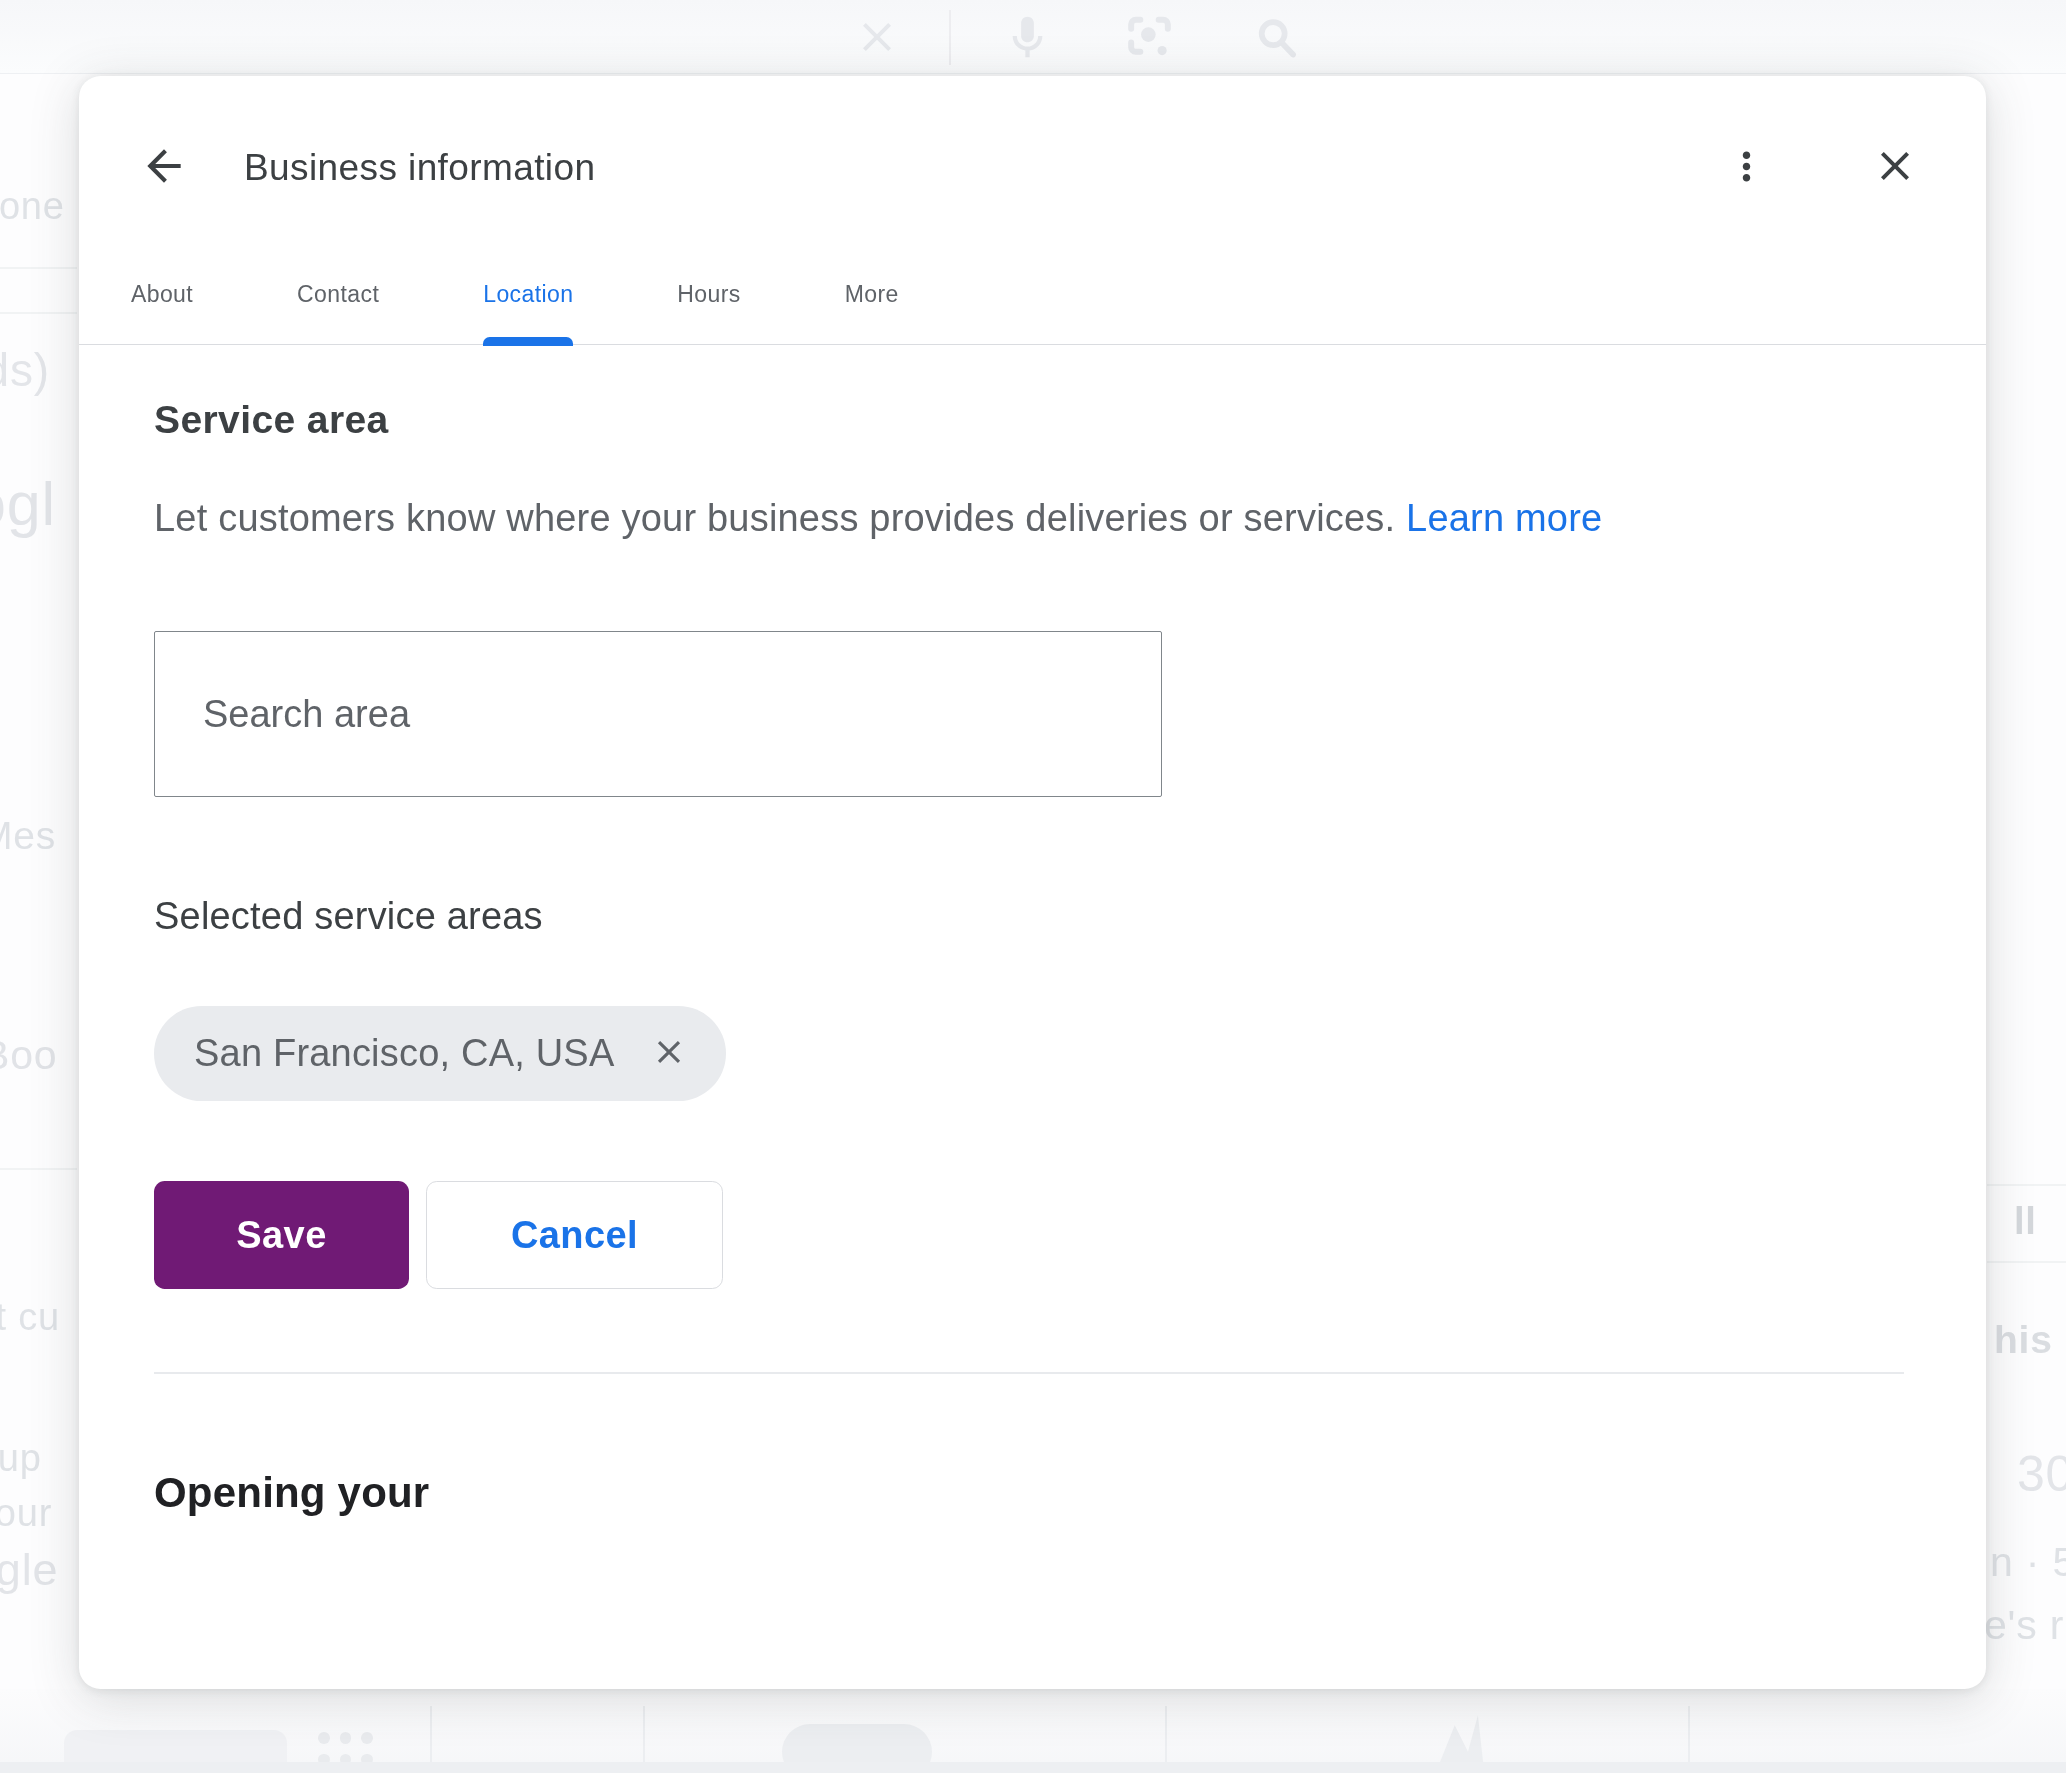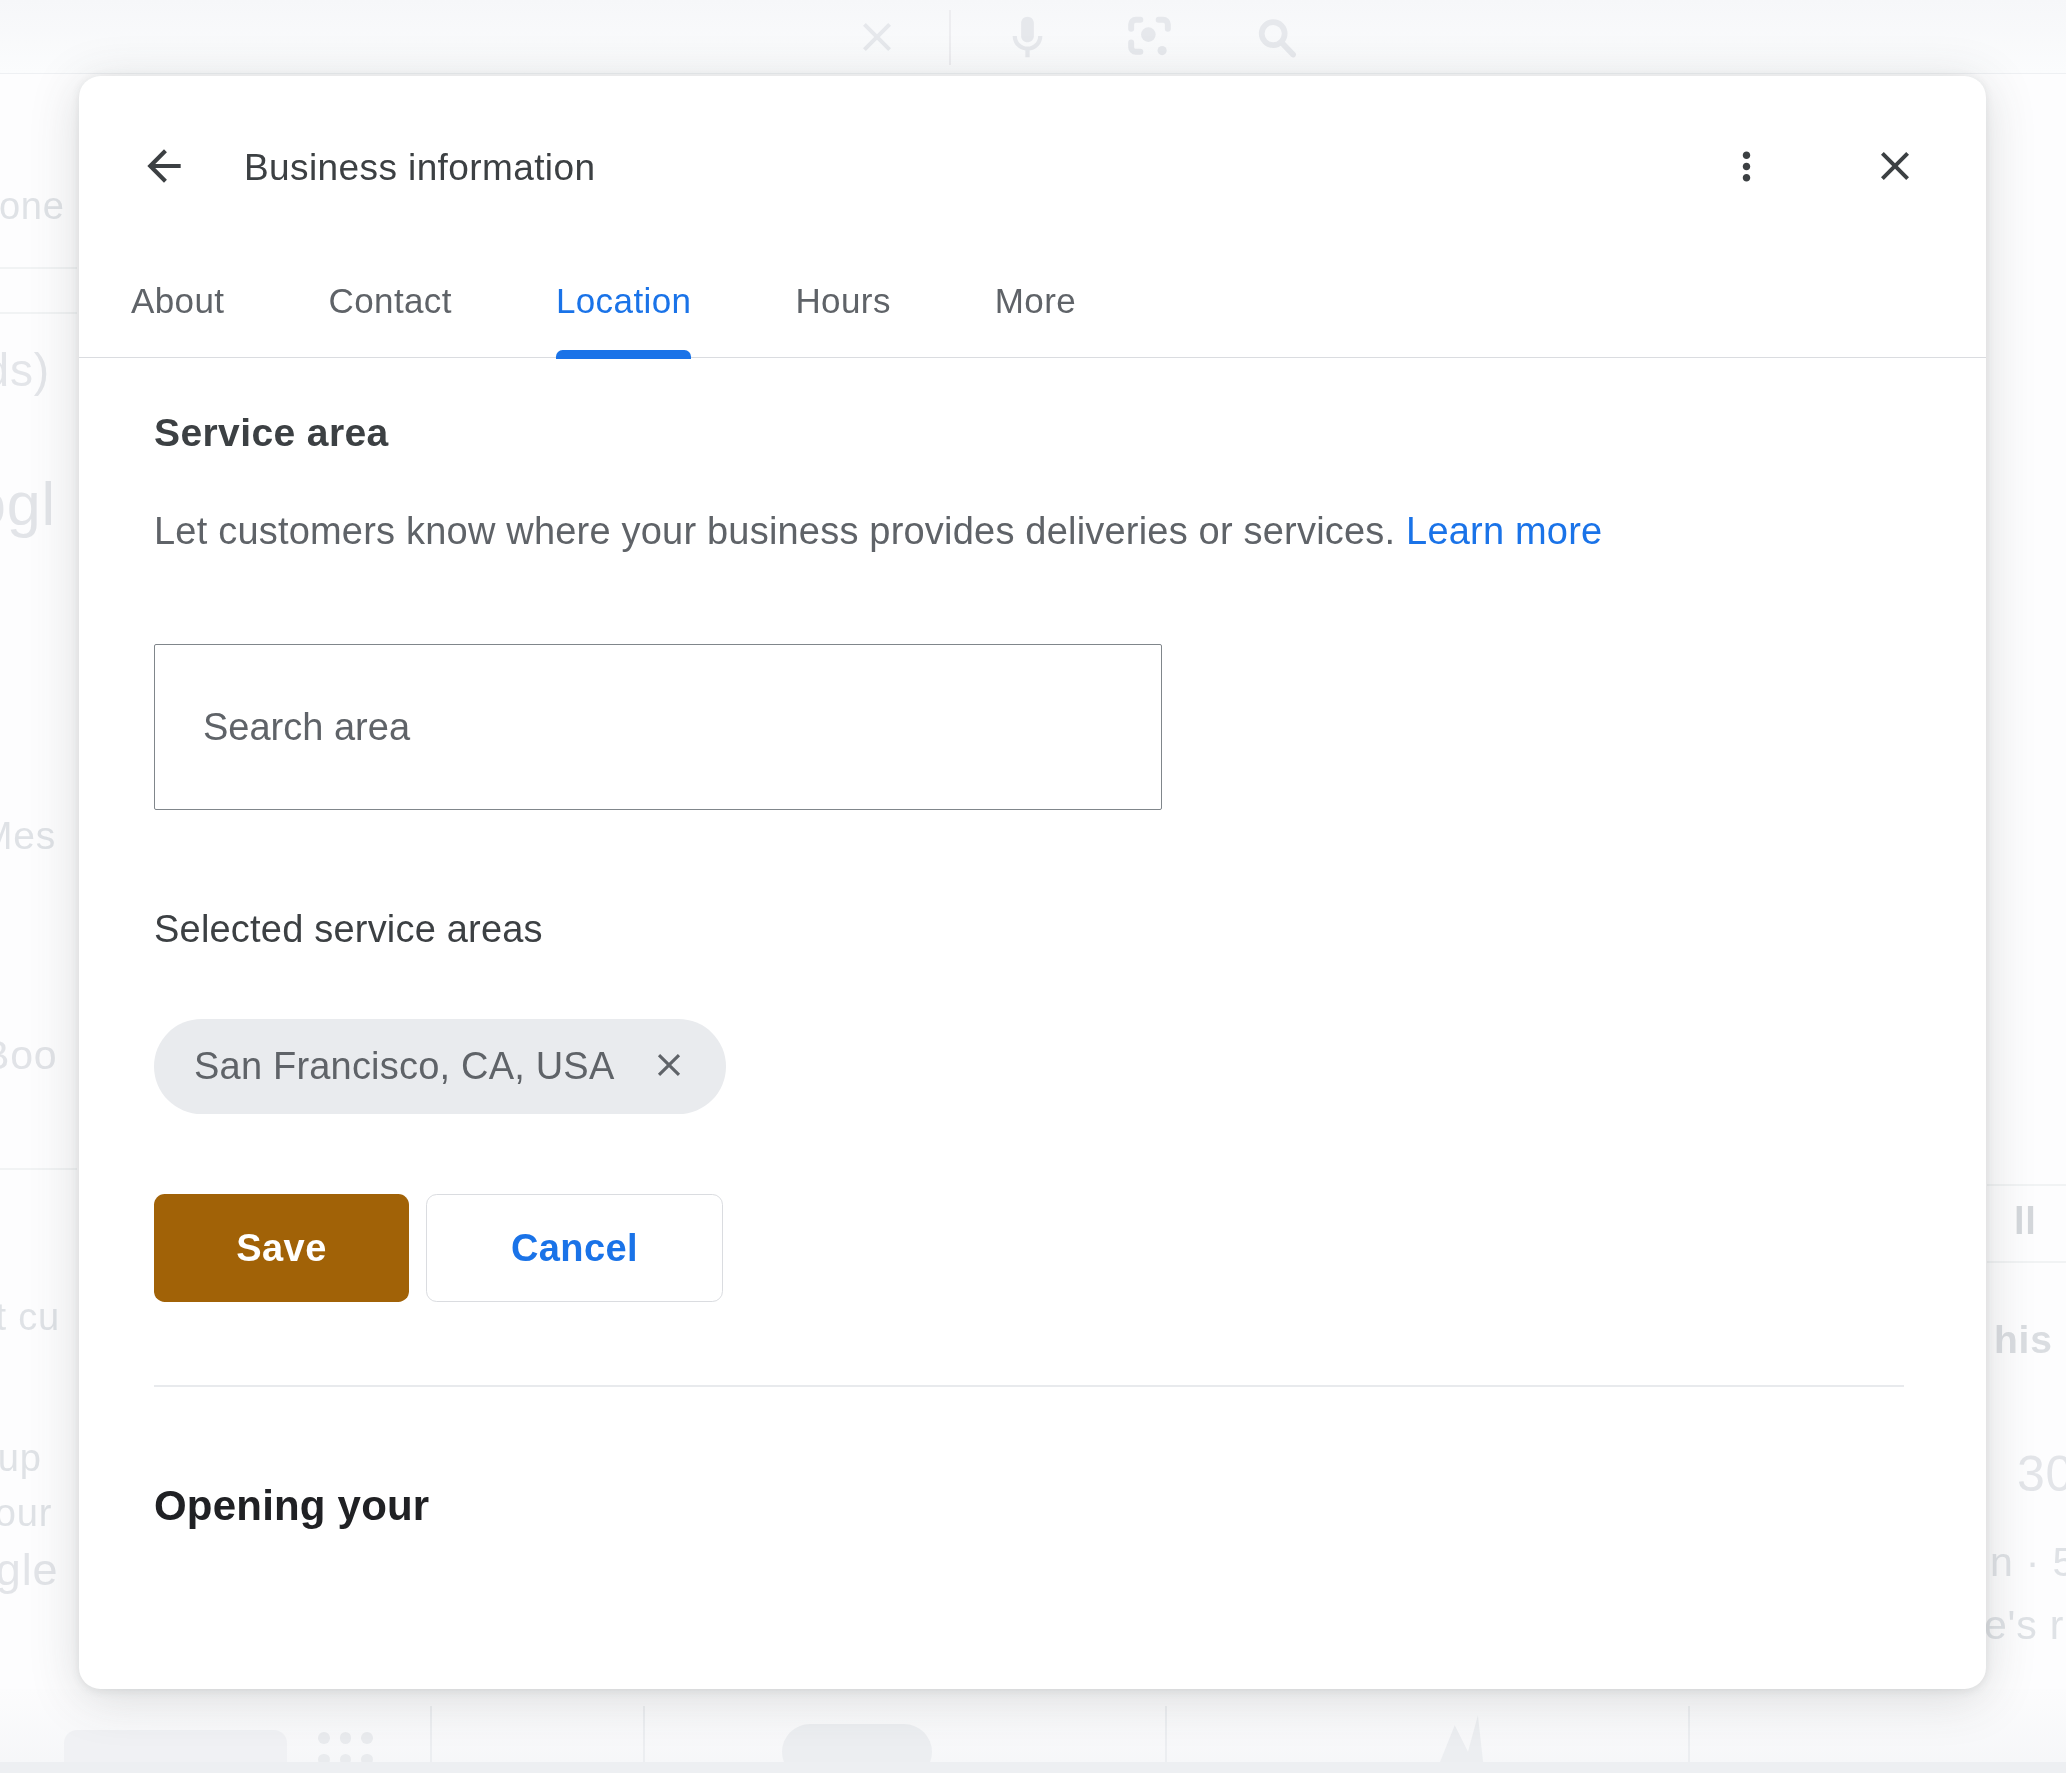--- a/index.html
+++ b/index.html
@@ -28,21 +28,21 @@
   .mheader { display:flex; align-items:center; padding:51px 58px 0 55px; height:132px; }
   .back-btn { width:60px; height:60px; display:flex; align-items:center; justify-content:center;
     border:none; background:transparent; cursor:pointer; }
   .mtitle { font-size:37px; color:#3c4043; font-weight:500; margin-left:50px; letter-spacing:0.4px; }
   .hspacer { flex:1; }
   .icon-btn { width:66px; height:66px; border:none; background:transparent; cursor:pointer;
     display:flex; align-items:center; justify-content:center; }
   .icon-btn + .icon-btn { margin-left:83px; }
 
   .tabs { display:flex; padding:0 52px; margin-top:73px; border-bottom:1.7px solid #dadce0; }
-  .tab { position:relative; font-size:35px; color:#5f6368; font-weight:500; padding:0 0 36px 0;
+  .tab { position:relative; font-size:23px; color:#5f6368; font-weight:500; padding:0 0 36px 0;
     margin-right:104px; background:none; border:none; cursor:pointer; letter-spacing:0.4px;
     font-family:"Liberation Sans", sans-serif; }
   .tab.active { color:#1a73e8; }
   .tab.active .indicator { position:absolute; left:0; right:0; bottom:-1.7px; height:8.3px;
     background:#1a73e8; border-radius:6.6px 6.6px 0 0; }
 
   .mcontent { padding:0 82px 0 75px; }
   .sec-heading { margin-top:53px; font-size:39px; color:#3c4043; letter-spacing:0.4px; }
   .sec-desc { margin-top:55px; font-size:38px; color:#5f6368; letter-spacing:0.2px; }
   .learn-more { color:#1a73e8; text-decoration:none; cursor:pointer; }
@@ -56,21 +56,21 @@
 
   .chip { margin-top:68px; display:inline-flex; align-items:center; height:95px;
     background:#e9ebee; border-radius:48px; padding:0 36px 0 40px; }
   .chip-label { font-size:38px; color:#5f6368; letter-spacing:0.2px; }
   .chip-x { background:none; border:none; cursor:pointer; margin-left:33px; width:43px; height:43px;
     display:flex; align-items:center; justify-content:center; }
 
   .btn-row { margin-top:80px; display:flex; }
   .btn { height:108px; border-radius:10.7px; font-size:38px; font-weight:600; cursor:pointer;
     letter-spacing:0.4px; font-family:"Liberation Sans", sans-serif; }
-  .btn-save { width:255px; background:#a16207; color:#fff; border:none; }
+  .btn-save { width:255px; background:#701a75; color:#fff; border:none; }
   .btn-cancel { width:297px; margin-left:17px; background:#fff; color:#1a73e8; border:1.7px solid #dadce0; }
 
   .divider { margin-top:83px; height:1.7px; background:#e8eaed; width:1750px; }
   .hours-heading { margin-top:95px; font-size:42px; font-weight:700; color:#202124; letter-spacing:0.2px; }
 </style>
 </head>
 <body>
 
 <div class="stage">
 

